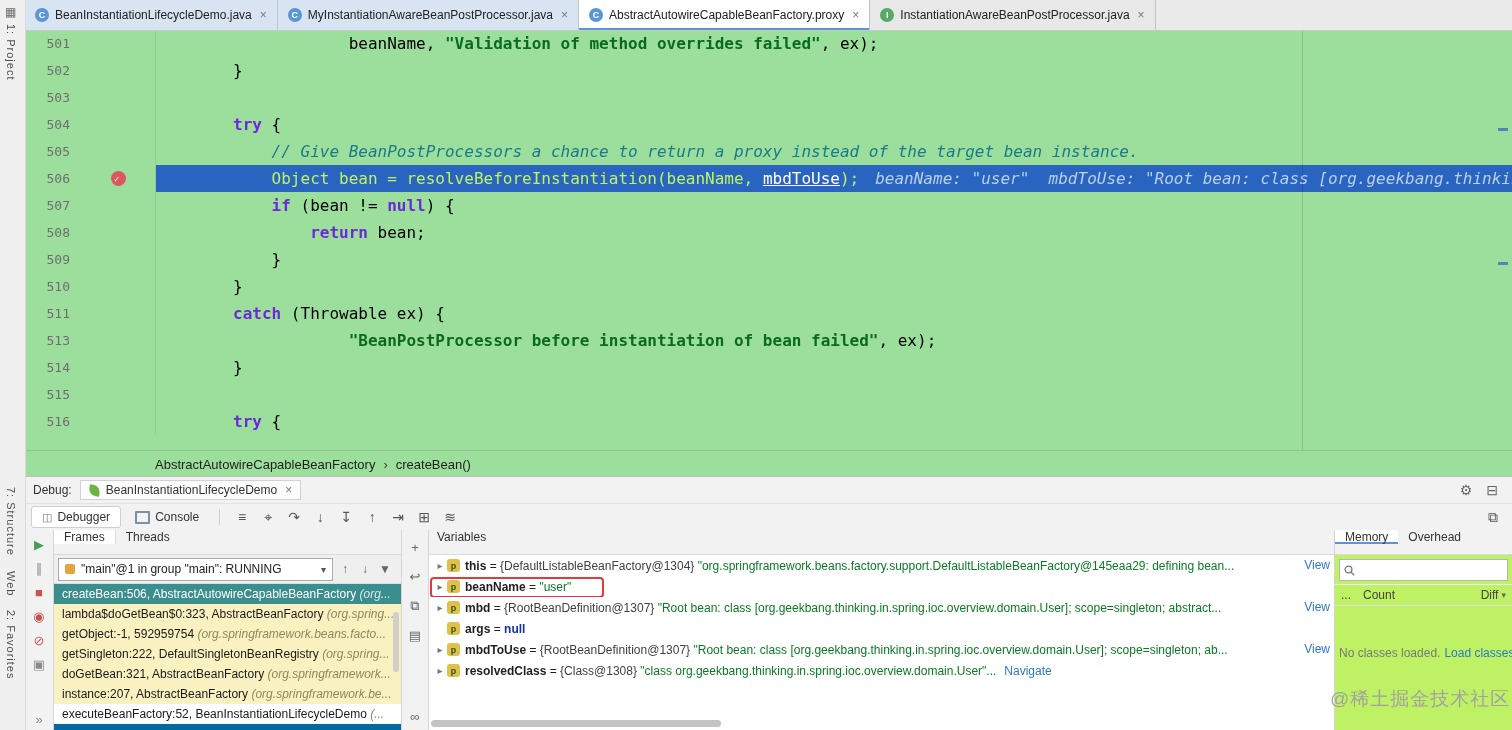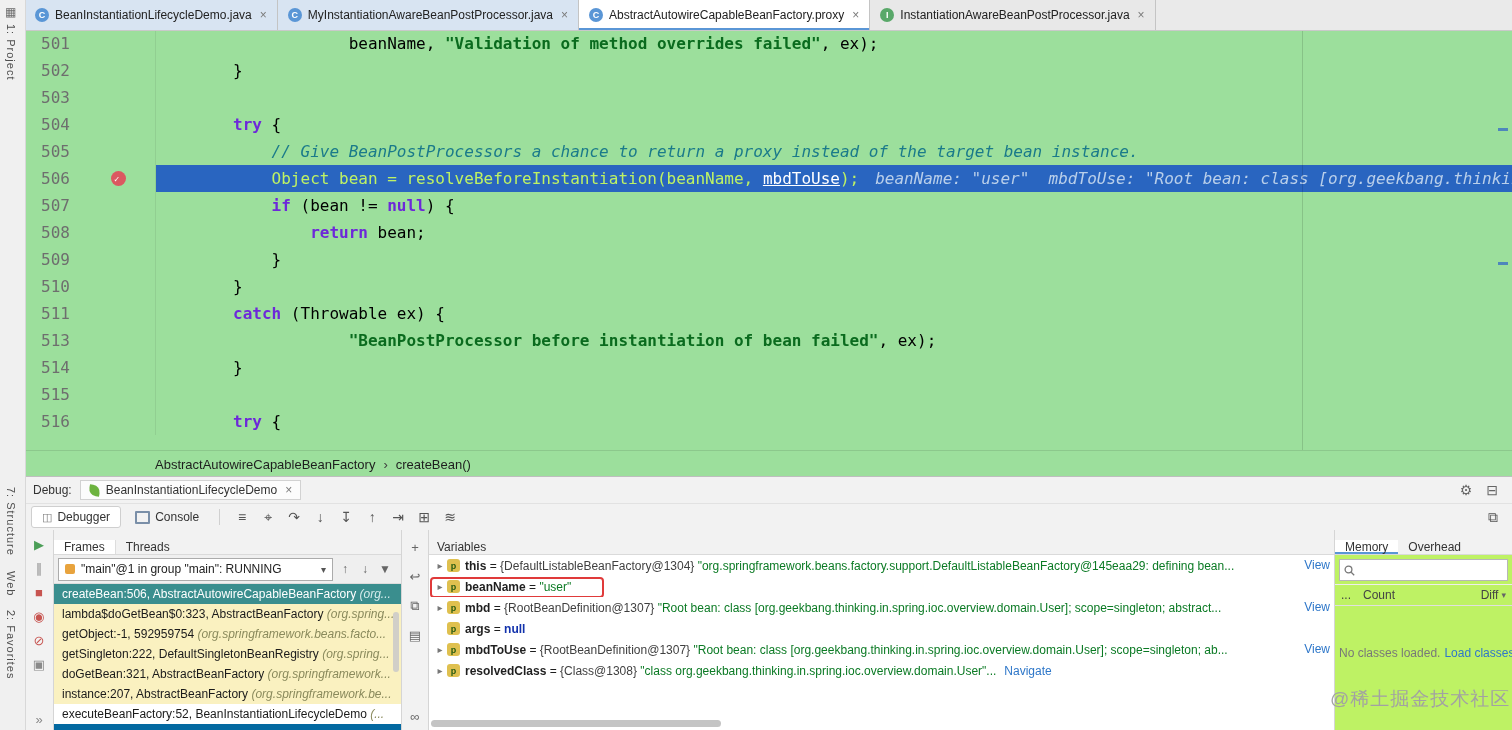--- a/index.html
+++ b/index.html
@@ -20,21 +20,21 @@
   .cicon{width:14px;height:14px;border-radius:50%;background:#5A96D6;color:#fff;font-size:9px;font-weight:bold;
          display:inline-flex;align-items:center;justify-content:center;flex:0 0 14px;}
   .cicon.iface{background:#59A869;}
   .x{color:#7A7A7A;font-size:12px;margin-left:2px;}
 
   
   .editor{position:absolute;left:25px;top:30px;right:0;height:420px;background:#9CDF9C;overflow:hidden;
           font-family:"DejaVu Sans Mono",monospace;font-size:16px;line-height:27px;z-index:1;}
   .code-line{display:flex;height:27px;}
   .gutter{flex:0 0 130px;position:relative;display:flex;align-items:center;border-right:1px solid rgba(0,0,0,0.07);}
-  .lnum{display:inline-block;width:45px;text-align:right;color:#6E6E6E;font-size:16px;}
+  .lnum{display:inline-block;width:45px;text-align:right;color:#6E6E6E;font-size:13px;}
   .bp{position:absolute;left:86px;top:6px;width:15px;height:15px;border-radius:50%;background:#DB5860;}
   .bp::after{content:"✓";position:absolute;left:3px;top:-5px;font-size:9px;color:#fff;}
   .code{flex:1;white-space:pre;color:#000;overflow:hidden;}
   .code-line.current .code{background:#2965C0;color:#fff;}
   .seg-kw{color:#6d28d9;font-weight:bold;}
   .seg-str{color:#0A6B1E;font-weight:bold;}
   .seg-com{color:#1A7A8A;font-style:italic;}
   .seg-plain{color:#000;}
   .seg-cur{color:#bef264;text-align:center;}
   .seg-cur-link{color:#FFFFFF;text-decoration:underline;}
@@ -65,21 +65,21 @@
   .tb-icons{display:flex;gap:2px;}
   .ibtn{width:24px;text-align:center;color:#555;font-size:14px;}
   .tb-right{margin-left:auto;color:#555;font-size:14px;padding-right:8px;}
 
   .dbg-content{position:absolute;top:53px;left:0;right:0;bottom:0;display:flex;background:#FFF;}
   .left-strip{flex:0 0 28px;background:#F2F2F2;border-right:1px solid #D5D5D5;display:flex;flex-direction:column;align-items:center;padding:8px 0 4px;gap:11px;}
   .sicon{font-size:13px;line-height:13px;}
   .sicon:last-child{margin-top:auto;}
   .ic-green{color:#4B9E57;} .ic-red{color:#C75450;} .ic-gray{color:#8A8A8A;}
 
-  .panel-head{height:24px;background:#F2F2F2;border-bottom:1px solid #DADADA;display:flex;align-items:flex-end;font-size:12px;color:#333;flex:0 0 24px;}
+  .panel-head{height:24px;background:#F2F2F2;border-bottom:1px solid #DADADA;display:flex;align-items:flex-start;font-size:12px;color:#333;flex:0 0 24px;}
   .phead-tab{padding:0 10px;display:flex;align-items:center;}
   .phead-tab.active{background:#FFFFFF;border-right:1px solid #DDD;}
   .phead-tab.mem-active{background:#FFFFFF;box-shadow:inset 0 -2px 0 #5A96D6;}
 
   .frames-col{flex:0 0 347px;display:flex;flex-direction:column;border-right:1px solid #D5D5D5;background:#FFF;position:relative;min-width:0;}
   .thread-row{height:28px;background:#EFEFEF;border-bottom:1px solid #DDD;display:flex;align-items:center;padding:0 4px;flex:0 0 28px;}
   .thread-combo{flex:1;display:flex;align-items:center;gap:6px;border:1px solid #ABABAB;background:#FFF;height:21px;padding:0 6px;font-size:12px;color:#222;min-width:0;}
   .thread-ic{width:10px;height:10px;background:#E8A33D;border-radius:2px;flex:0 0 10px;}
   .thread-text{overflow:hidden;white-space:nowrap;flex:1;}
   .combo-chev{color:#555;font-size:10px;}

